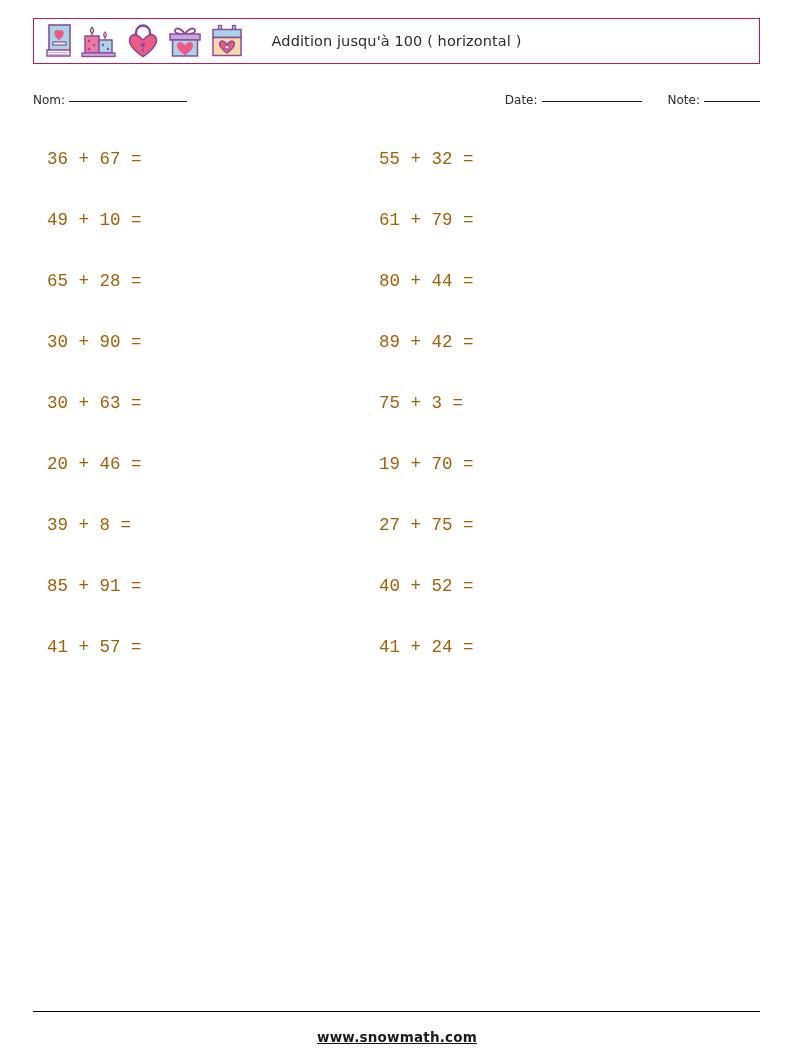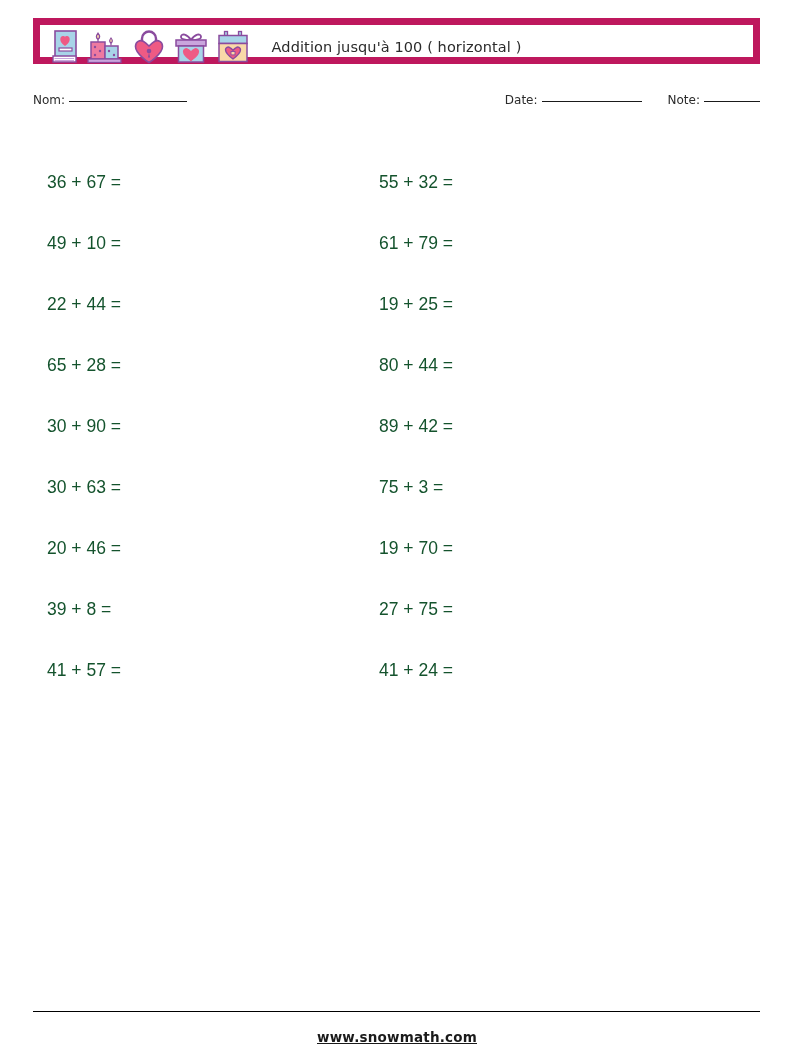--- a/index.html
+++ b/index.html
@@ -15,21 +15,21 @@
     overflow: hidden;
   }
 
   
   .header-box {
     position: absolute;
     left: 33px;
     top: 18px;
     width: 727px;
     height: 46px;
-    border: 7px solid #be185d;
+    border: 1px solid #be185d;
     box-sizing: border-box;
   }
   .icon-strip {
     position: absolute;
     left: 8px;
     top: 4px;
     display: flex;
     align-items: center;
     gap: 3px;
     height: 36px;
@@ -93,25 +93,24 @@
     top: 137px;
     width: 794px;
   }
   .prob-row {
     position: relative;
     height: 61px;
   }
   .prob-cell {
     position: absolute;
     font-size: 17.5px;
-    color: #14532d;
+    color: #a16207;
     white-space: nowrap;
     top: 12px;
-    font-family: Liberation Sans, sans-serif;
-    margin-top: 23px;
+    font-family: Liberation Mono, monospace;
   }
   .col-0 { left: 47px; }
   .col-1 { left: 379px; }
 
   
   .footer-rule {
     position: absolute;
     left: 33px;
     top: 1011px;
     width: 727px;
@@ -214,44 +213,44 @@
 
   <div class="prob-row">
     <span class="prob-cell col-0">36 + 67 =</span>
     <span class="prob-cell col-1">55 + 32 =</span>
   </div>
   <div class="prob-row">
     <span class="prob-cell col-0">49 + 10 =</span>
     <span class="prob-cell col-1">61 + 79 =</span>
   </div>
   <div class="prob-row">
-    <span class="prob-cell col-0">22 + 44 =</span>
-    <span class="prob-cell col-1">19 + 25 =</span>
-  </div>
-  <div class="prob-row">
     <span class="prob-cell col-0">65 + 28 =</span>
     <span class="prob-cell col-1">80 + 44 =</span>
   </div>
   <div class="prob-row">
     <span class="prob-cell col-0">30 + 90 =</span>
     <span class="prob-cell col-1">89 + 42 =</span>
   </div>
   <div class="prob-row">
     <span class="prob-cell col-0">30 + 63 =</span>
     <span class="prob-cell col-1">75 + 3 =</span>
   </div>
   <div class="prob-row">
     <span class="prob-cell col-0">20 + 46 =</span>
     <span class="prob-cell col-1">19 + 70 =</span>
   </div>
   <div class="prob-row">
     <span class="prob-cell col-0">39 + 8 =</span>
     <span class="prob-cell col-1">27 + 75 =</span>
   </div>
   <div class="prob-row">
+    <span class="prob-cell col-0">85 + 91 =</span>
+    <span class="prob-cell col-1">40 + 52 =</span>
+  </div>
+  <div class="prob-row">
     <span class="prob-cell col-0">41 + 57 =</span>
     <span class="prob-cell col-1">41 + 24 =</span>
   </div>
 
 </div>
 
 <div class="footer-rule"></div>
 <div class="footer-text">www.snowmath.com</div>
 
 </body></html>

